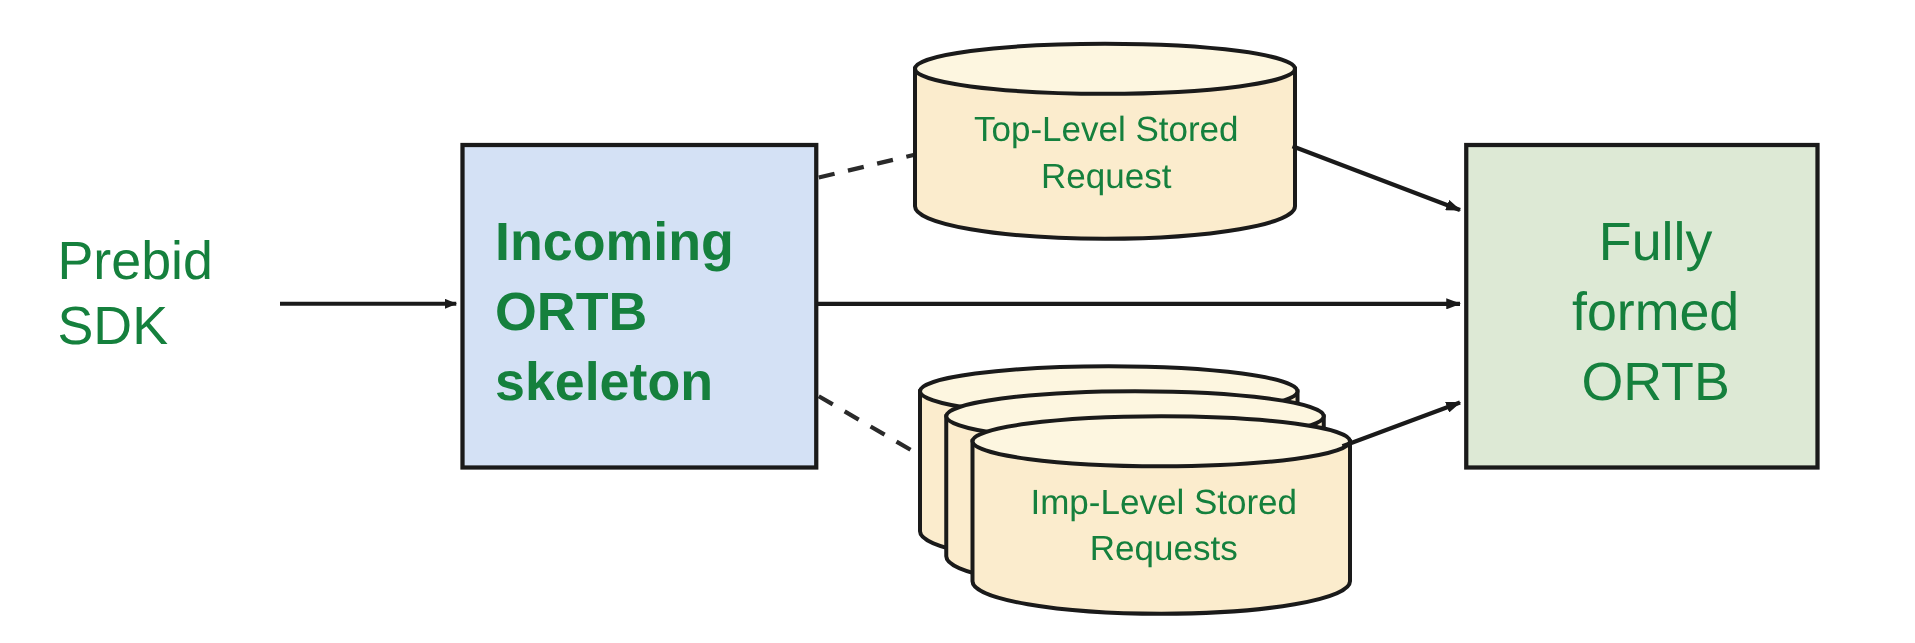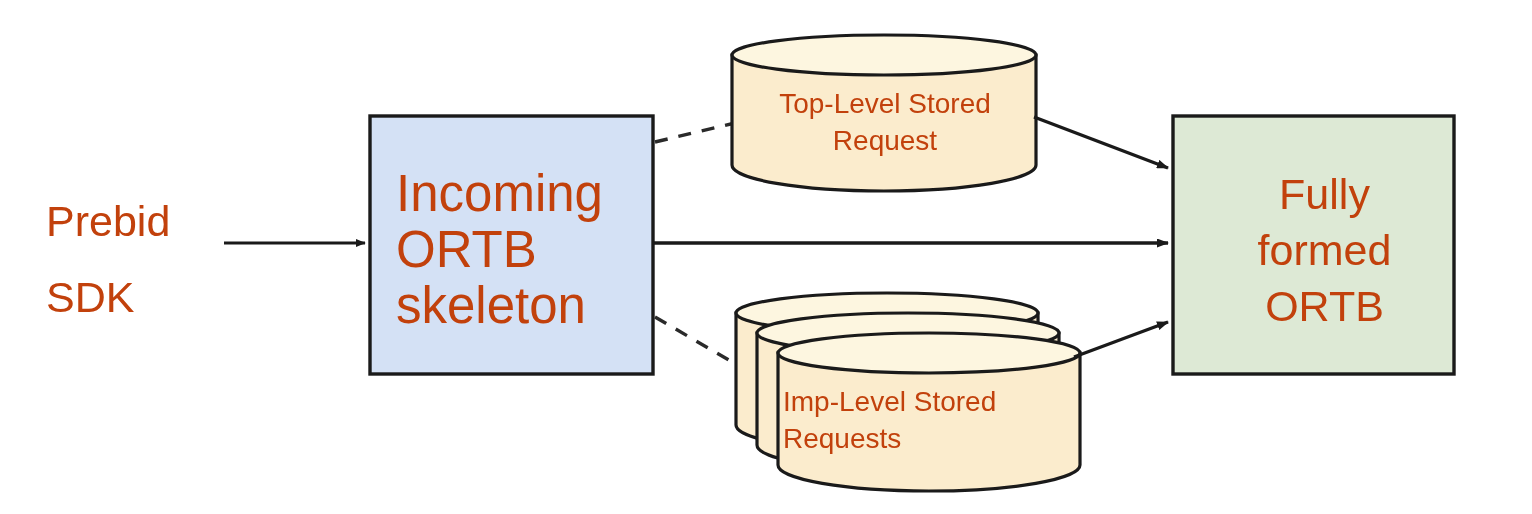--- a/index.html
+++ b/index.html
@@ -19,41 +19,42 @@
   }
   #diagram-svg {
     position: absolute;
     left: 0;
     top: 0;
     width: 1532px;
     height: 514px;
   }
   .node-label {
     position: absolute;
-    color: #c2410c;
+    color: #15803d;
     pointer-events: none;
     white-space: pre-line;
   }
   
   #label-source {
     left: 46px;
     top: 183px;
     width: 300px;
     font-size: 43px;
-    line-height: 76px;
+    line-height: 52px;
     text-align: left;
   }
   
   #label-incoming {
     left: 396px;
     top: 166px;
     width: 250px;
-    font-size: 51px;
+    font-size: 43px;
     line-height: 56px;
     text-align: left;
+    font-weight: bold;
   }
   
   #label-fully {
     left: 1197px;
     top: 166px;
     width: 255px;
     font-size: 43px;
     line-height: 56px;
     text-align: center;
   }
@@ -66,20 +67,21 @@
     line-height: 37px;
     text-align: center;
   }
   
   #label-imp-store {
     left: 783px;
     top: 383px;
     width: 296px;
     font-size: 28px;
     line-height: 37px;
+    text-align: center;
   }
 </style>
 </head>
 <body>
 
 <div id="diagram-root">
 
   <svg id="diagram-svg" viewBox="0 0 1532 514">
     <defs>
       <marker id="arrowhead" markerWidth="10" markerHeight="8" refX="9.2" refY="4" orient="auto" markerUnits="userSpaceOnUse">

